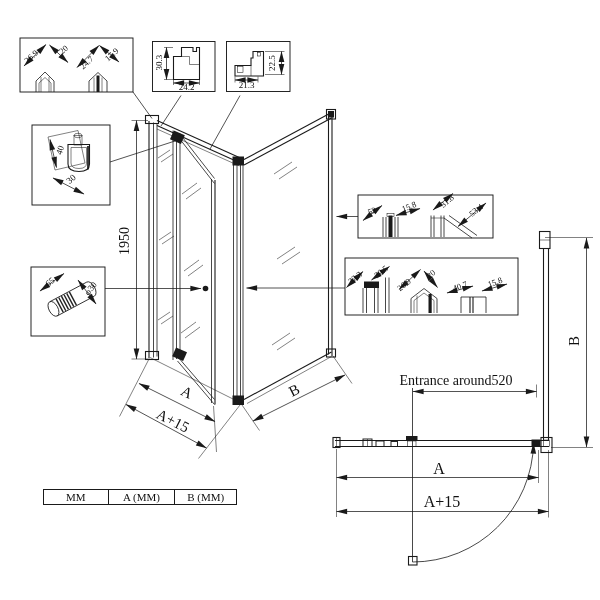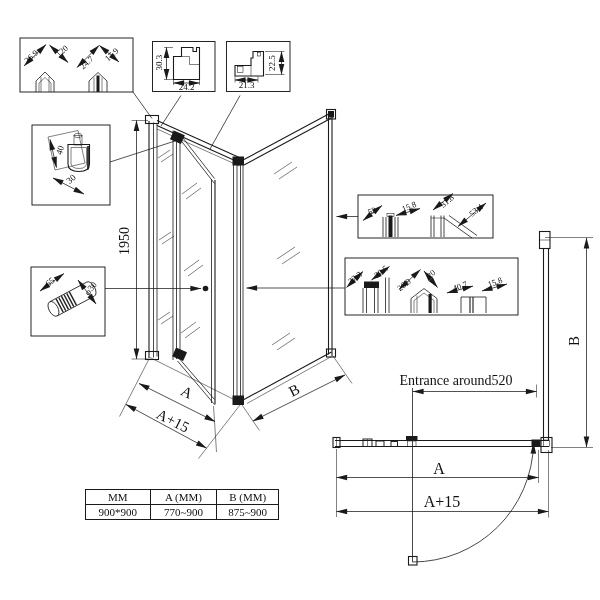--- a/index.html
+++ b/index.html
@@ -15,21 +15,21 @@
   .box{stroke:#1a1a1a;fill:none;stroke-width:.95;}
   .fill{fill:#1a1a1a;stroke:none;}
   text{font-family:"Liberation Serif",serif;fill:#111;}
   .t9{font-size:9px;text-anchor:middle;}
   .t85{font-size:8.5px;text-anchor:middle;}
   .t14{font-size:14px;text-anchor:middle;}
   .t15{font-size:15px;text-anchor:middle;}
   .t16{font-size:16px;text-anchor:middle;}
   
   .size-table{position:absolute;left:43px;top:489px;width:194px;border-collapse:collapse;
-              font-size:11px;color:#111;margin-left:42px;}
+              font-size:11px;color:#111;}
   .size-table th,.size-table td{border:1.2px solid #1a1a1a;height:14px;padding:0;
               text-align:center;font-weight:normal;line-height:14px;}
 </style>
 </head>
 <body>
 
 <div class="canvas">
 
 <svg width="600" height="600" viewBox="0 0 600 600">
   <defs>
@@ -323,21 +323,16 @@
         <col style="width:65px">
         <col style="width:67px">
         <col style="width:62px">
       </colgroup>
   <tbody>
         <tr>
     <th>MM</th>
     <th>A (MM)</th>
     <th>B (MM)</th>
   </tr>
-  <tr>
-    <td>900*900</td>
-    <td>770~900</td>
-    <td>875~900</td>
-  </tr>
 </tbody>
     </table>
 
 </div>
 
 </body></html>

